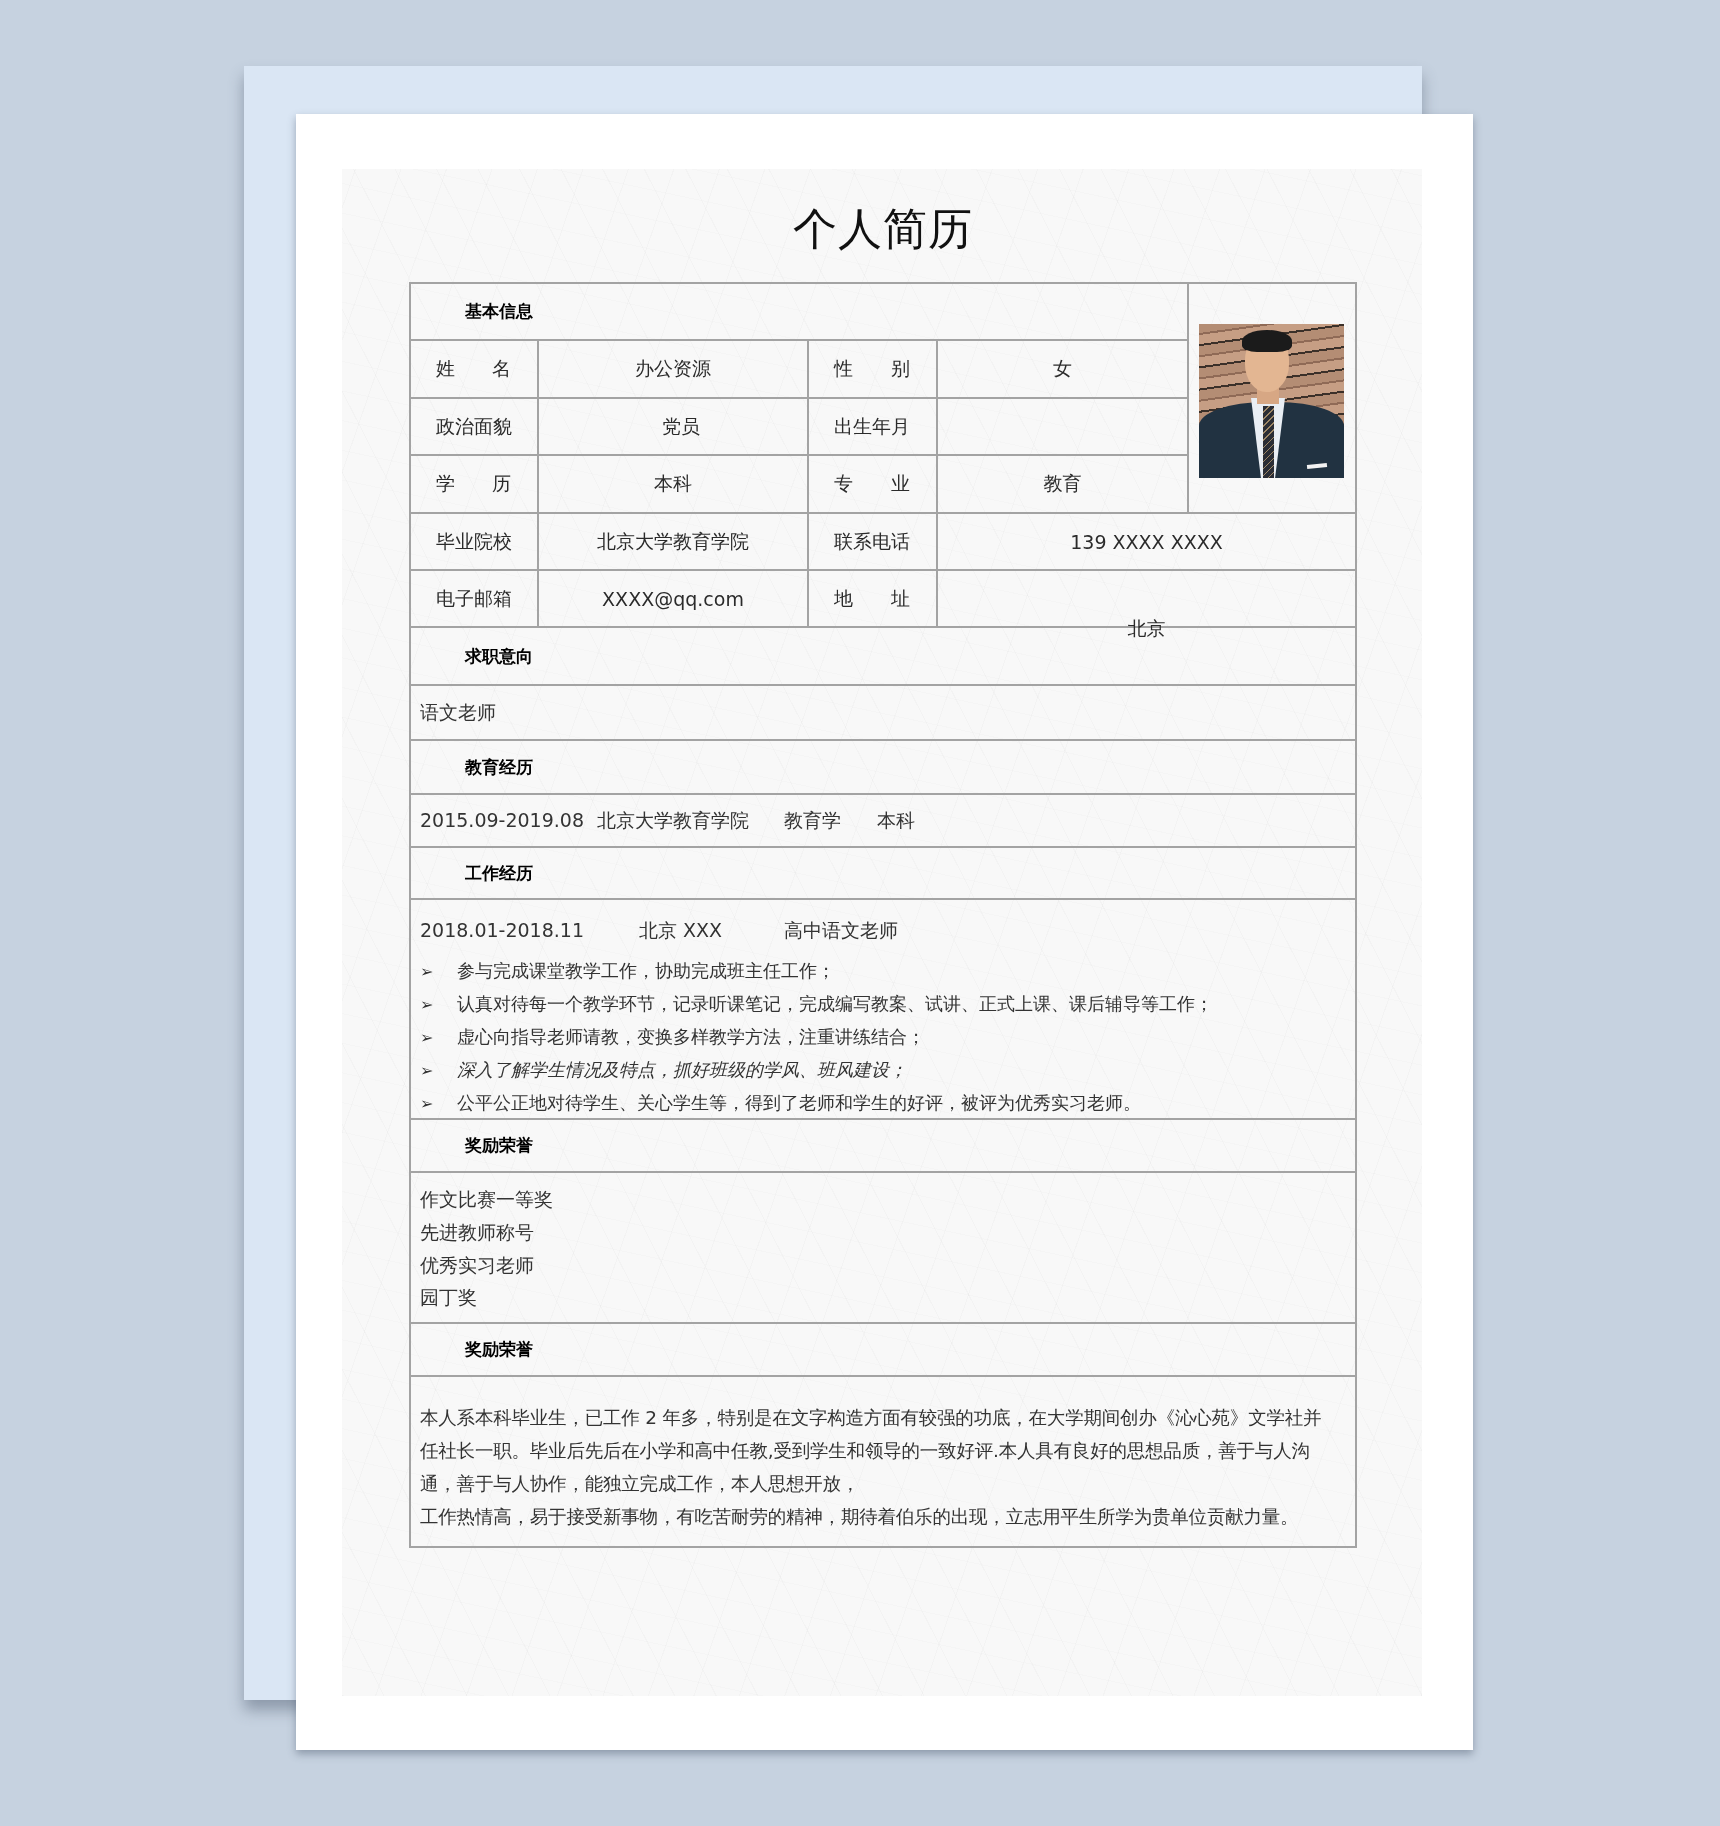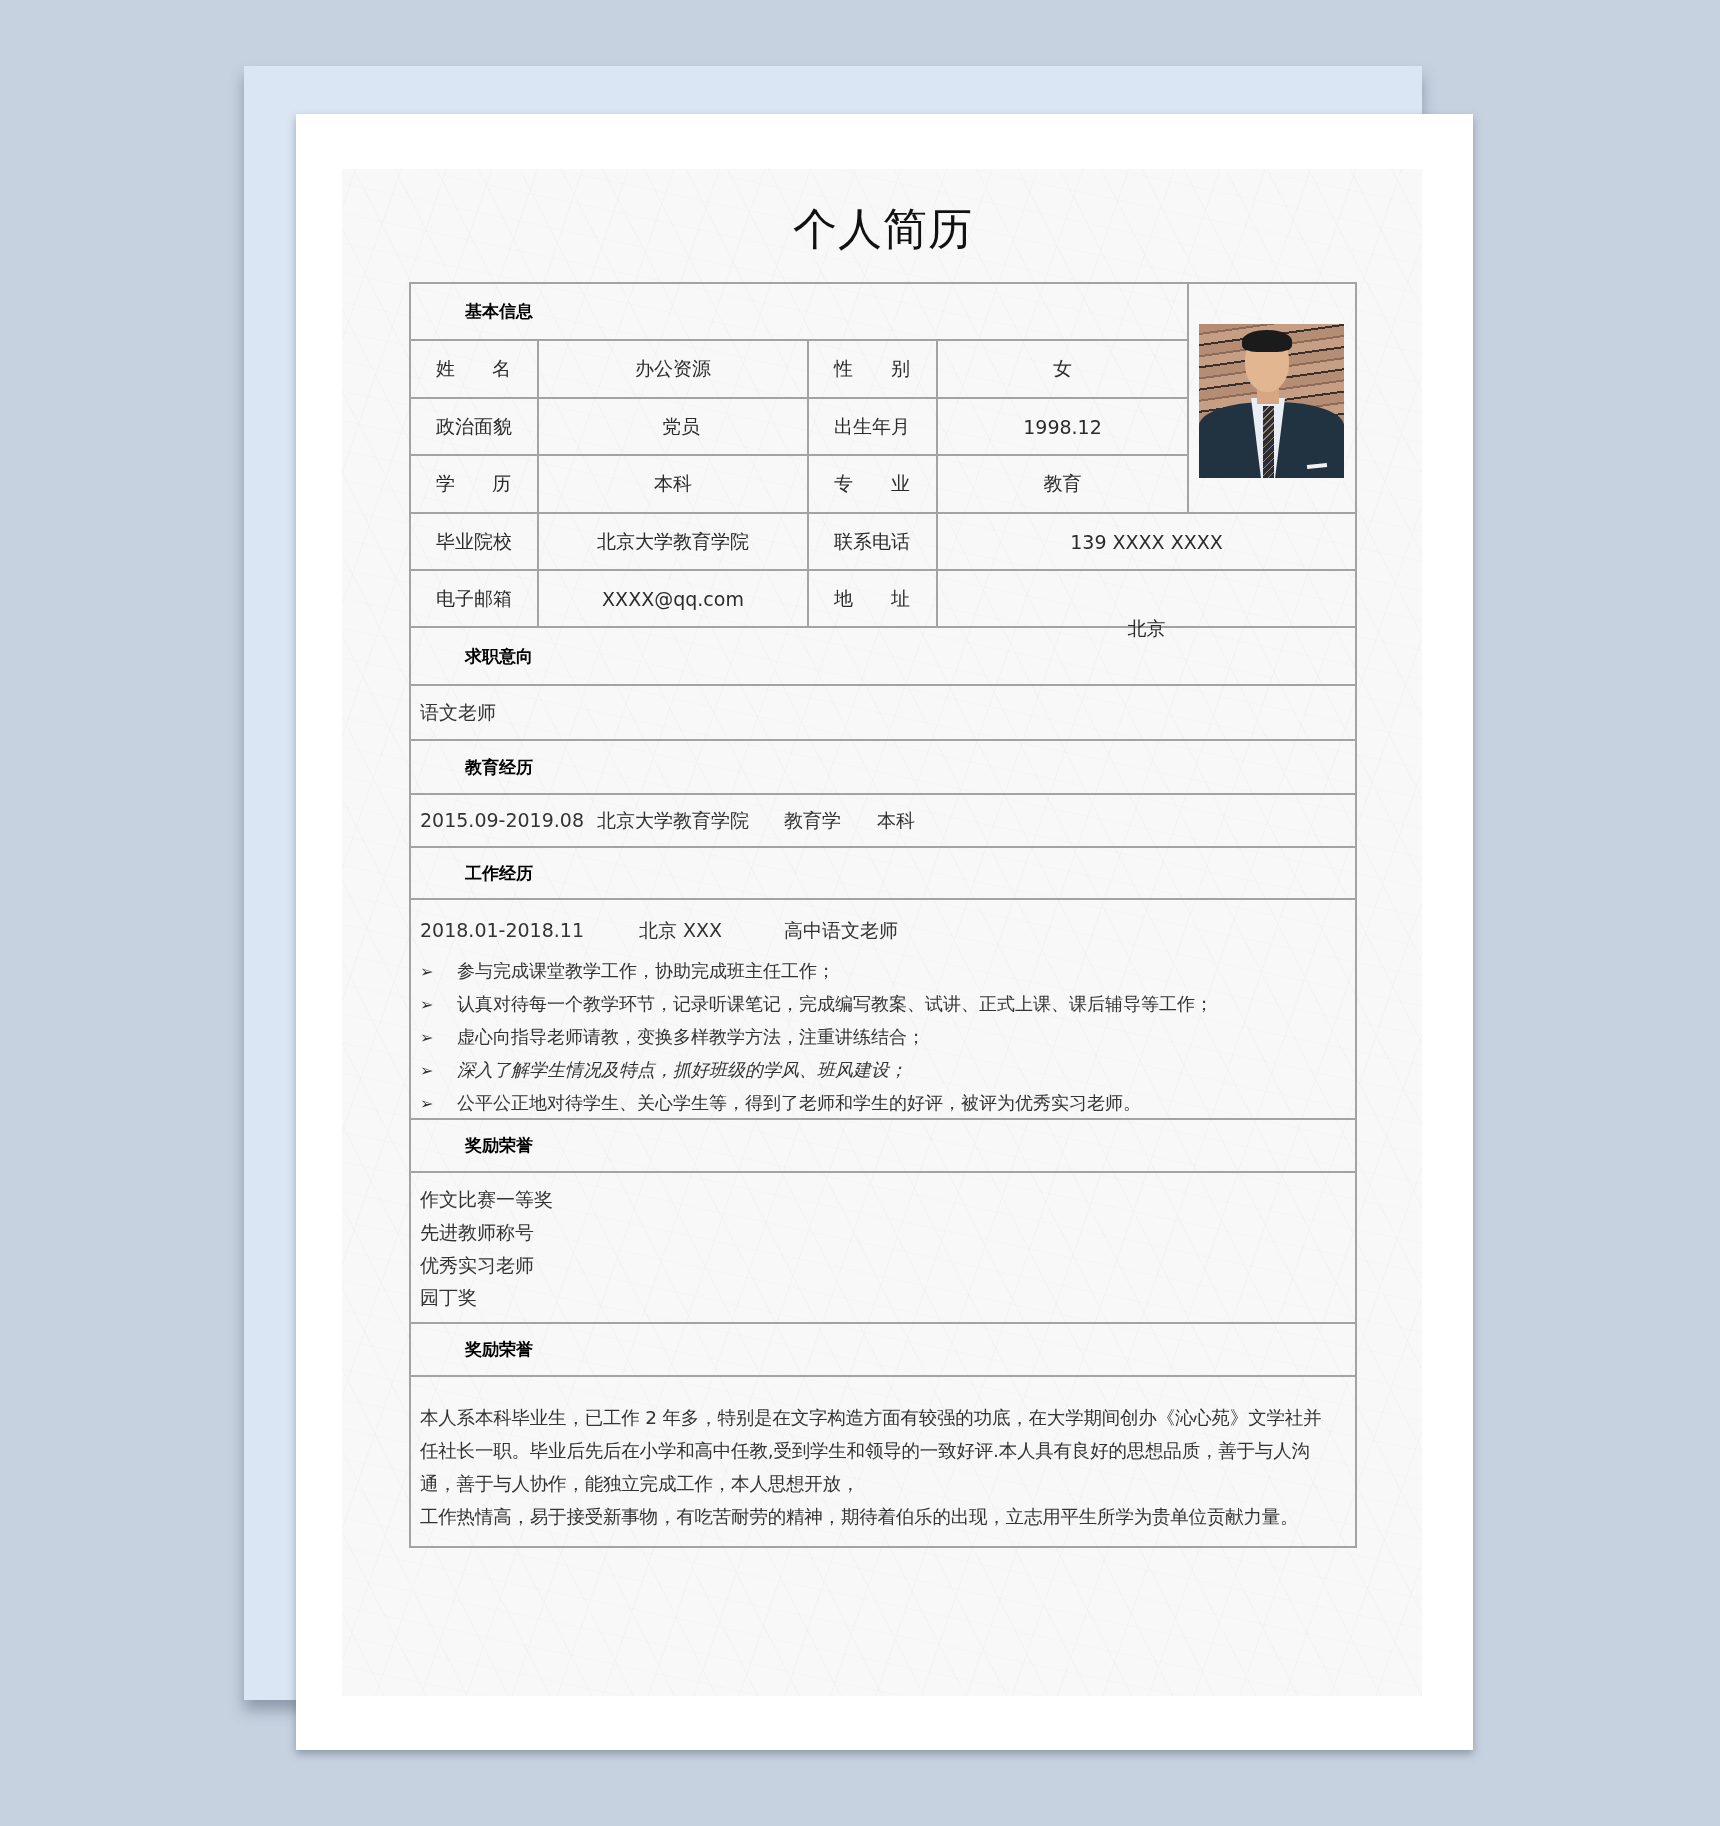--- a/index.html
+++ b/index.html
@@ -114,21 +114,20 @@
   <div class="cell center" style="left:128px; top:57px; width:268px; height:56px;">办公资源</div>
   <div class="cell label-spread" style="left:398px; top:57px; width:127px; height:56px;">
     <span>性</span>
     <span>别</span>
   </div>
   <div class="cell center" style="left:527px; top:57px; width:249px; height:56px;">女</div>
 
   <div class="cell label-plain" style="left:0; top:115px; width:126px; height:55px;">政治面貌</div>
   <div class="cell center" style="left:128px; top:115px; width:268px; height:55px;padding-left:16px;">党员</div>
   <div class="cell label-plain" style="left:398px; top:115px; width:127px; height:55px;">出生年月</div>
-  <div class="cell center" style="left:527px; top:115px; width:249px; height:55px;">1998.12</div>
 
   <div class="cell label-spread" style="left:0; top:172px; width:126px; height:56px;">
     <span>学</span>
     <span>历</span>
   </div>
   <div class="cell center" style="left:128px; top:172px; width:268px; height:56px;">本科</div>
   <div class="cell label-spread" style="left:398px; top:172px; width:127px; height:56px;">
     <span>专</span>
     <span>业</span>
   </div>

